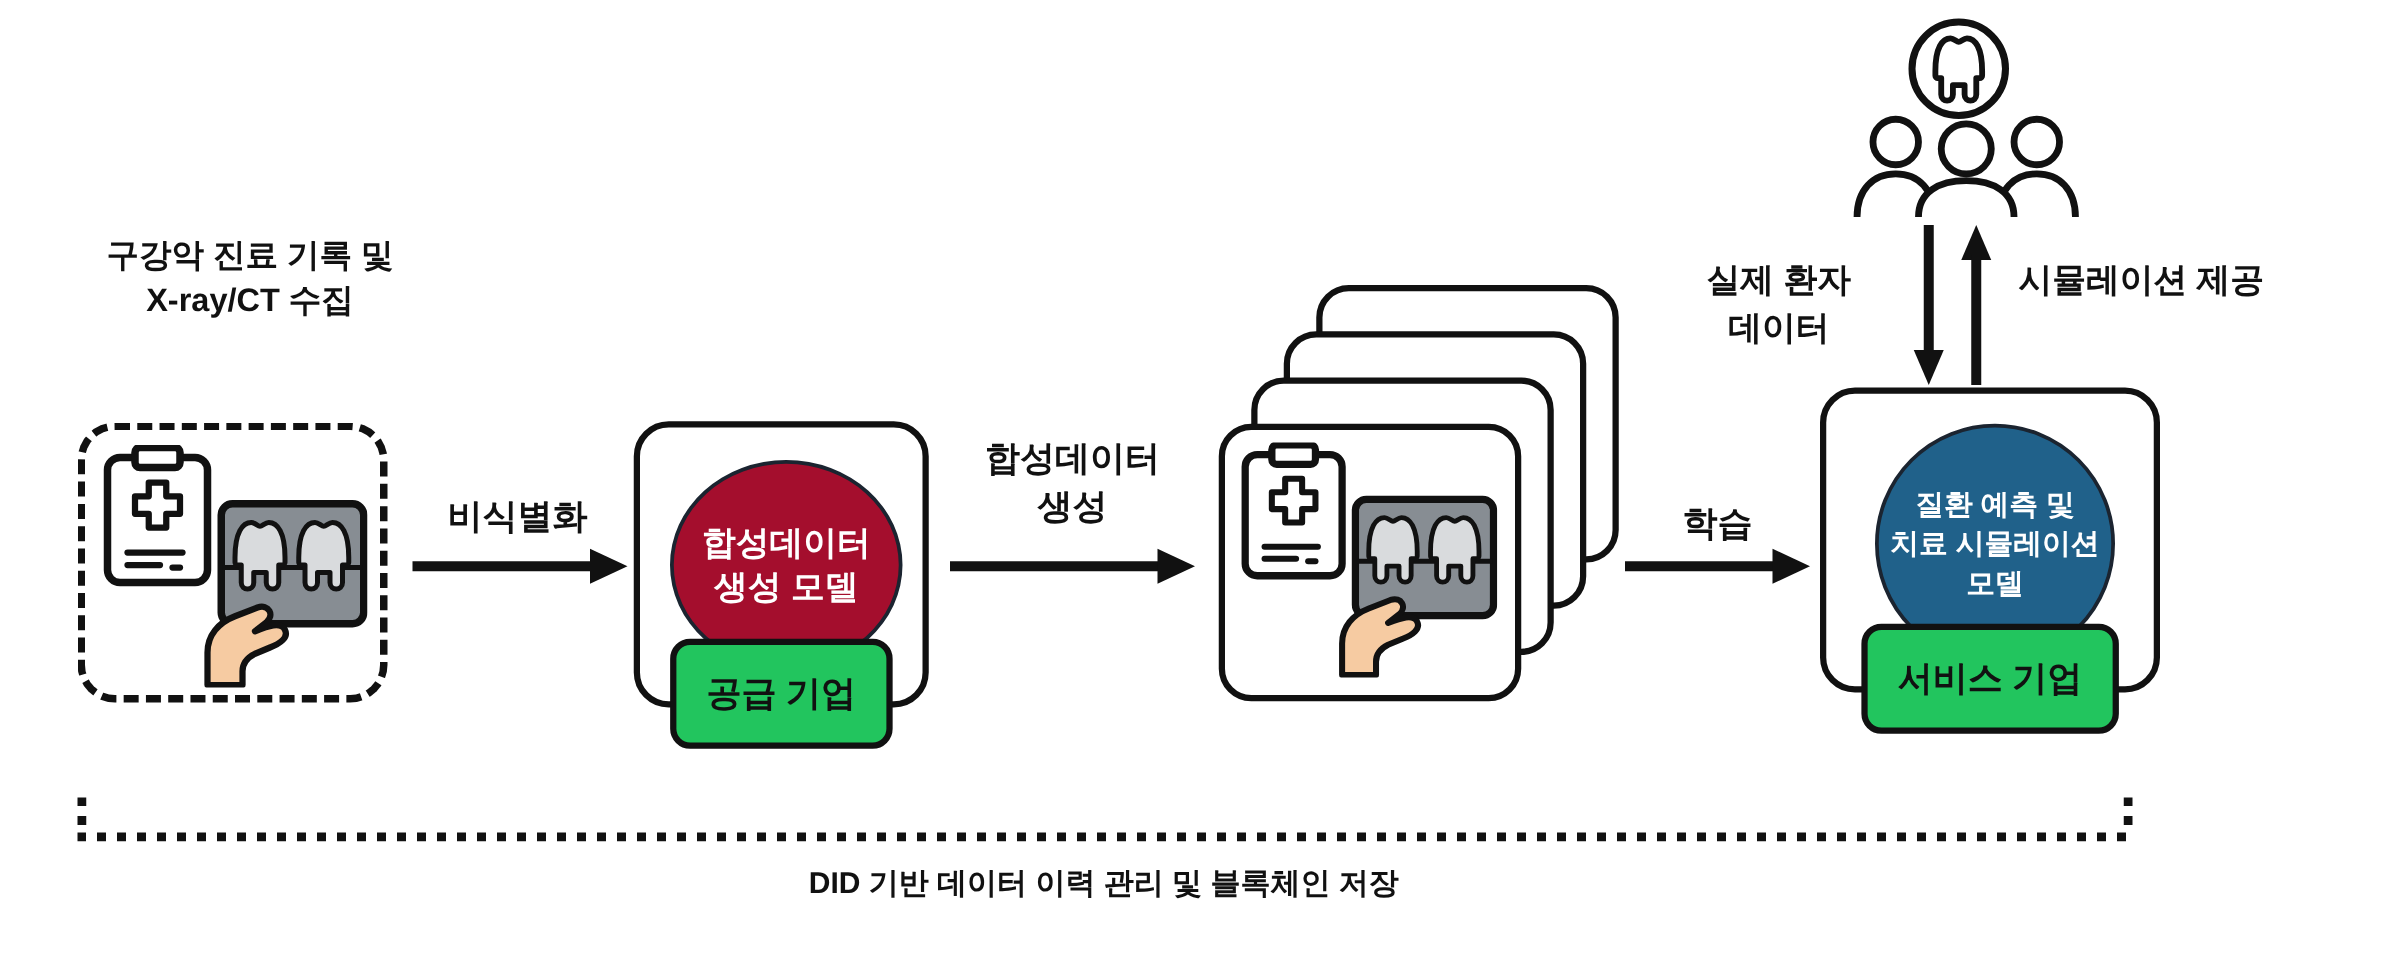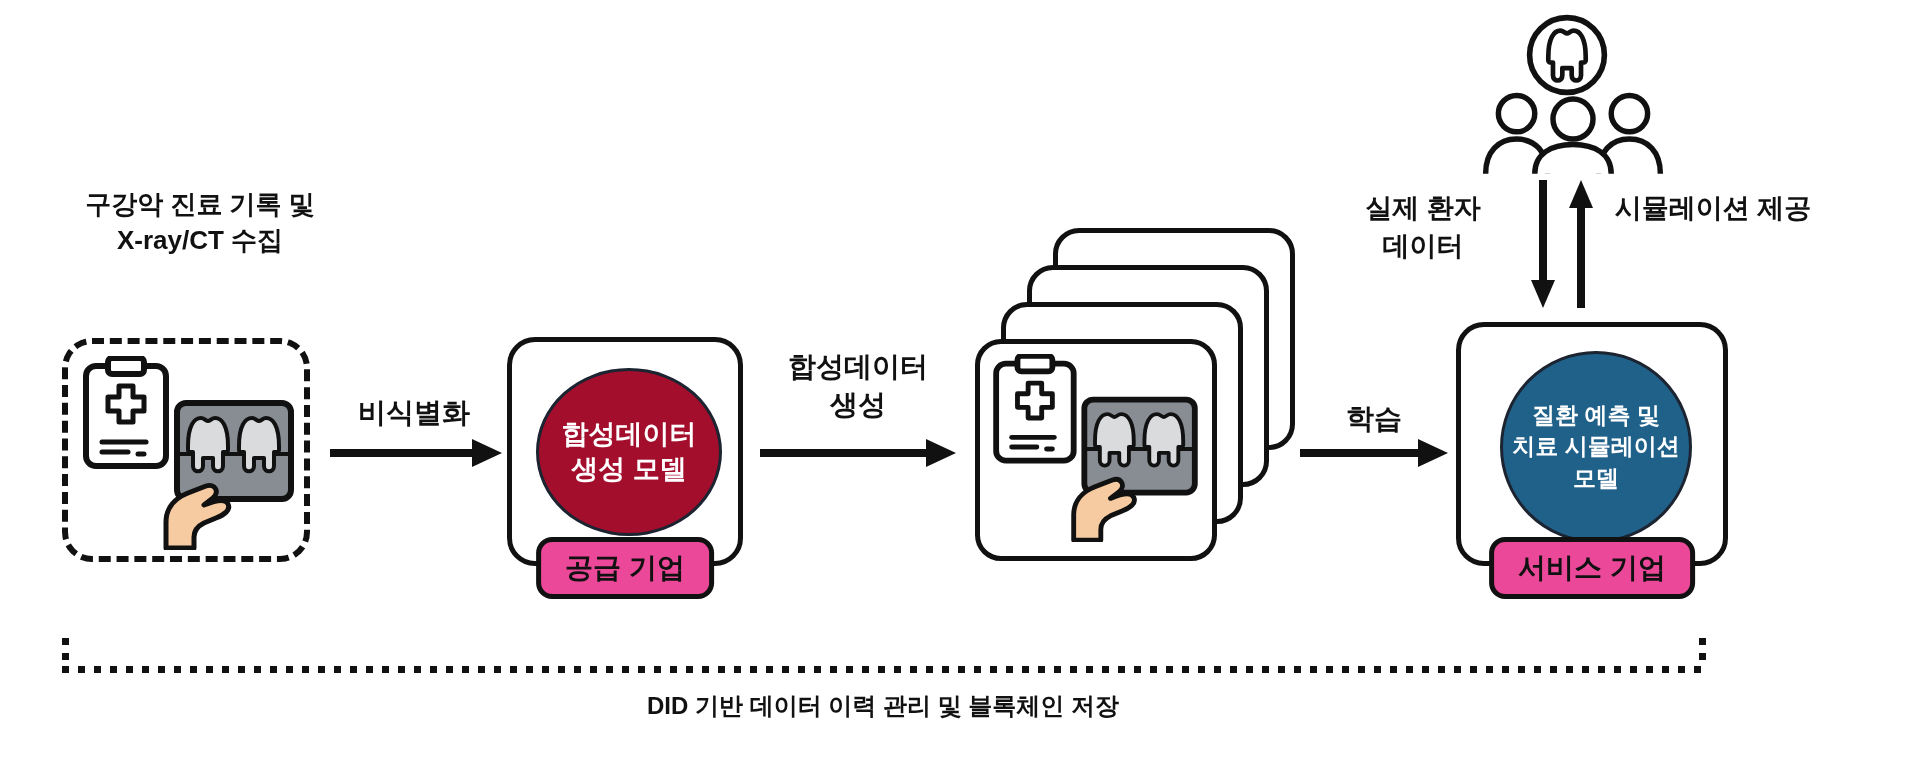--- a/index.html
+++ b/index.html
@@ -14,43 +14,43 @@
   .abs{position:absolute;}
   .ctr{text-align:center;}
   
   .source-title{left:20px; top:186px; width:360px; font-size:26px; line-height:1.4;}
   
   .dashed-box{left:62px; top:338px; width:248px; height:224px; border:6px dashed var(--ink); border-radius:30px;}
   .records-art{left:14px; top:12px;}
   
   .node-box{border:5px solid var(--ink); border-radius:28px; background:#fff;}
   .supplier-box{left:507px; top:337px; width:236px; height:229px;}
-  .service-box{left:1456px; top:322px; width:272px; height:244px;text-align:center;}
+  .service-box{left:1456px; top:310px; width:272px; height:244px;text-align:center;}
   .model-circle{border-radius:50%; display:flex; flex-direction:column; justify-content:center; align-items:center; color:#fff; border:3px solid var(--circle-ring);}
   .supplier-circle{left:24px; top:26px; width:186px; height:168px; background:var(--supplier-circle); font-size:27px; line-height:1.3;}
   .service-circle{left:39px; top:24px; width:192px; height:192px; background:var(--service-circle); font-size:23px; line-height:1.35;}
-  .badge{position:absolute; left:50%; transform:translateX(-50%); bottom:-38px; background:#ec4899; border:5px solid var(--ink); border-radius:16px; padding:7px 24px; font-size:28px; white-space:nowrap;}
+  .badge{position:absolute; left:50%; transform:translateX(-50%); bottom:-38px; background:#22c55e; border:5px solid var(--ink); border-radius:16px; padding:20px 24px; font-size:28px; white-space:nowrap;}
   
   .flow-label{font-size:28px; line-height:1.35;}
   .lbl-step1{left:326px; top:394px; width:176px;}
   .lbl-step2{left:756px; top:348px; width:204px;}
   .lbl-step3{left:1298px; top:400px; width:152px;}
   .arr1{left:328px; top:437px;}
   .arr2{left:758px; top:437px;}
   .arr3{left:1298px; top:437px;}
   
   .stack{left:975px; top:228px; width:322px; height:334px;}
   .card{position:absolute; width:242px; height:222px; background:#fff; border:5px solid var(--ink); border-radius:26px;}
   .card4{left:78px; top:0;} .card3{left:52px; top:37px;} .card2{left:26px; top:74px;} .card1{left:0; top:111px;}
   
   .tooth-circle{left:1524px; top:12px;}
   .people{left:1482px; top:86px;}
   .arr-down{left:1528px; top:178px;}
   .arr-up{left:1566px; top:178px;}
-  .patient-label{font-size:27px; line-height:1.4;}
+  .patient-label{font-size:27px; line-height:1.4;margin-top:16px;}
   .lbl-input{left:1334px; top:190px; width:178px;}
   .lbl-output{left:1598px; top:190px; width:230px;}
   
   .dot-line{left:62px; top:666px; width:1644px; height:7px;
     background:repeating-linear-gradient(to right, var(--ink) 0 7px, transparent 7px 16px);}
   .dot-tick{width:7px; height:30px; top:638px;
     background:repeating-linear-gradient(to bottom, var(--ink) 0 7px, transparent 7px 15px);}
   .tick-left{left:62px;} .tick-right{left:1699px;}
   .footer-title{left:60px; top:690px; width:1646px; font-size:24px;}
   svg{display:block;}

